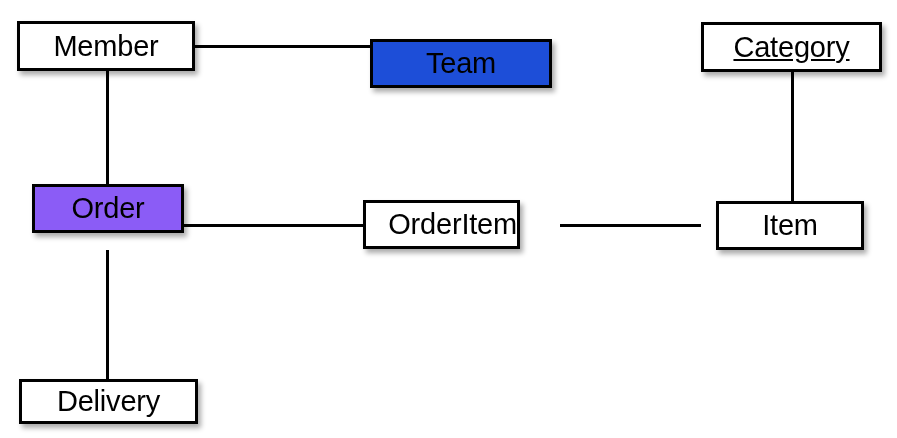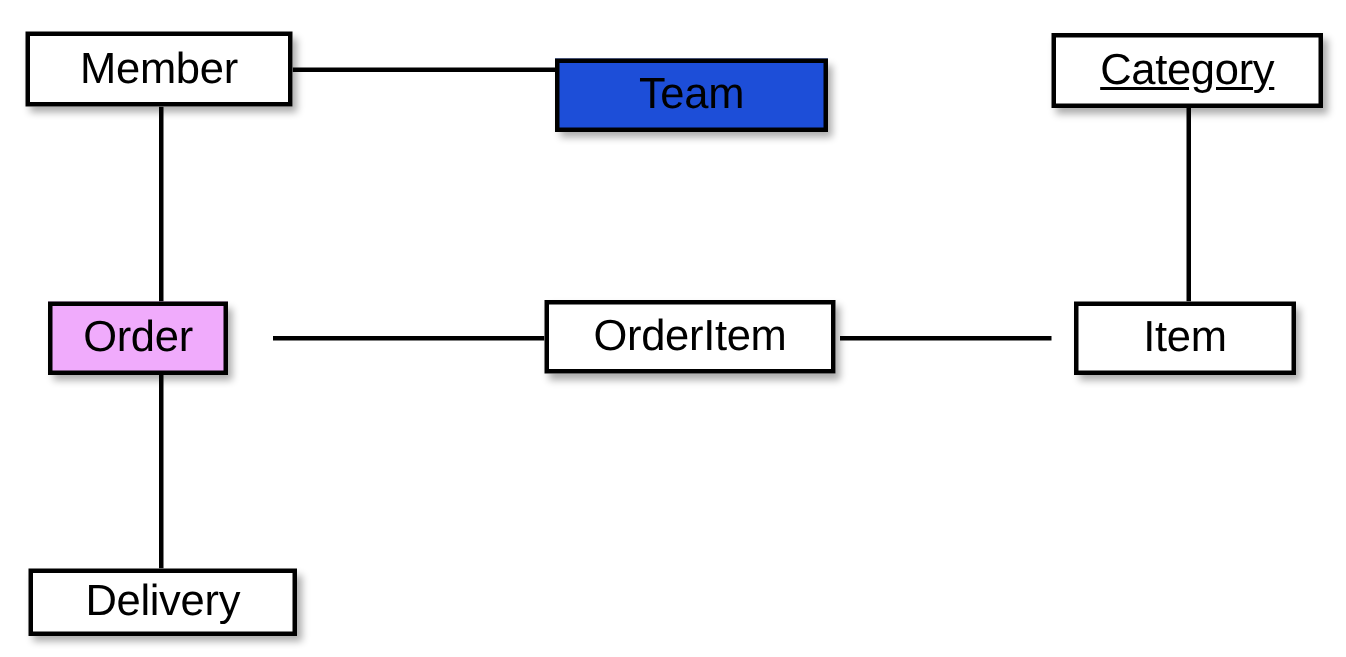--- a/index.html
+++ b/index.html
@@ -59,24 +59,24 @@
   <div id="entity-layer">
       <div class="entity-box" style="left: 17px; top: 21px; width: 178px; height: 50px; background: rgb(255, 255, 255); border-color: rgb(0, 0, 0);">
         <span class="entity-label">Member</span>
       </div>
       <div class="entity-box" style="left: 370px; top: 22px; width: 182px; height: 49px; background: #1d4ed8; border-color: rgb(0, 0, 0); margin-top: 17px;">
         <span class="entity-label">Team</span>
       </div>
       <div class="entity-box" style="left: 701px; top: 22px; width: 181px; height: 50px; background: rgb(255, 255, 255); border-color: rgb(0, 0, 0); text-decoration: underline;">
         <span class="entity-label">Category</span>
       </div>
-      <div class="entity-box" style="left: 32px; top: 201px; width: 120px; height: 49px; background: #f0abfc; border-color: rgb(0, 0, 0);">
+      <div class="entity-box" style="left: 32px; top: 184px; width: 152px; height: 49px; background: #8b5cf6; border-color: rgb(0, 0, 0);">
         <span class="entity-label">Order</span>
       </div>
-      <div class="entity-box" style="left: 363px; top: 200px; width: 194px; height: 49px; background: rgb(255, 255, 255); border-color: rgb(0, 0, 0);">
+      <div class="entity-box" style="left: 363px; top: 200px; width: 157px; height: 49px; background: rgb(255, 255, 255); border-color: rgb(0, 0, 0); justify-content: flex-end;">
         <span class="entity-label">OrderItem</span>
       </div>
       <div class="entity-box" style="left: 716px; top: 201px; width: 148px; height: 49px; background: rgb(255, 255, 255); border-color: rgb(0, 0, 0);">
         <span class="entity-label">Item</span>
       </div>
       <div class="entity-box" style="left: 19px; top: 379px; width: 179px; height: 45px; background: rgb(255, 255, 255); border-color: rgb(0, 0, 0); justify-content: center;">
         <span class="entity-label">Delivery</span>
       </div>
     </div>
 </div>

